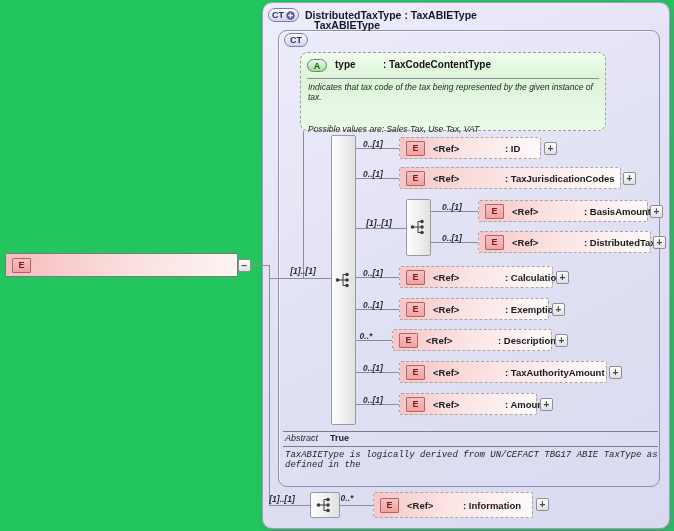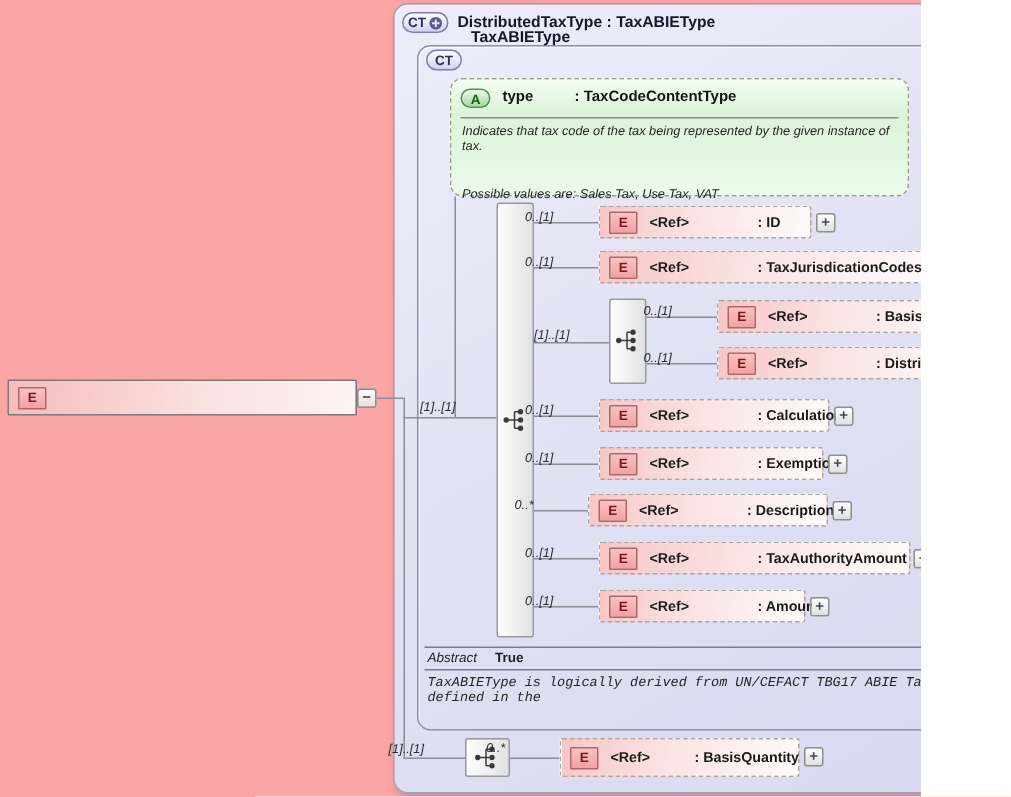--- a/index.html
+++ b/index.html
@@ -1,16 +1,16 @@
 <!DOCTYPE html>
 <html><head>
 <meta charset="utf-8">
 <style>
   html,body{margin:0;padding:0;background:#fff;}
-  .canvas{position:relative;width:614px;height:531px;background:#fca5a5;
+  .canvas{position:relative;width:674px;height:531px;background:#22c55e;
           font-family:"Liberation Sans",sans-serif;overflow:hidden;}
 
   
   .outer{position:absolute;left:262px;top:2px;width:408px;height:527px;
          background:linear-gradient(150deg,#ededfb 0%,#e2e2f5 45%,#d9d9f0 100%);
          border:1px solid #9f9fba;border-radius:10px;
          box-shadow:2px 3px 6px rgba(110,110,140,.45);box-sizing:border-box;}
   .inner{position:absolute;left:278px;top:30px;width:382px;height:457px;
          border:1px solid #8f8fae;border-radius:9px;box-sizing:border-box;
          box-shadow:inset 1px 1px 0 rgba(255,255,255,.65);}
@@ -38,22 +38,22 @@
   .elem.solid{border:1px solid #7a7a7a;border-radius:1px;
         background:linear-gradient(100deg,#f6bcbc 0%,#fbe0e0 55%,#fdf4f4 100%);}
   .eicon{width:17px;height:13px;flex:none;margin-right:8px;
          border:1px solid #b06666;border-radius:1px;
          background:linear-gradient(#f8c2c2,#f1a2a2);
          color:#7a1a1a;font-size:9px;font-weight:bold;
          display:flex;align-items:center;justify-content:center;}
   .ref{font-size:9.5px;font-weight:bold;color:#1a1a1a;width:72px;flex:none;white-space:nowrap;}
   .etype{font-size:9.5px;font-weight:bold;color:#1a1a1a;white-space:nowrap;}
 
-  .card{position:absolute;width:46px;text-align:left;font-size:8.5px;
-        font-weight:normal;font-style:italic;color:#2b2b33;white-space:nowrap;}
+  .card{position:absolute;width:46px;text-align:center;font-size:8.5px;
+        font-weight:bold;font-style:italic;color:#2b2b33;white-space:nowrap;}
 
   .pm{position:absolute;width:13px;height:13px;box-sizing:border-box;
       border:1px solid #8f8f8f;border-radius:2px;
       background:linear-gradient(#ffffff,#e0e0e0);
       color:#4a4a4a;font-size:10px;line-height:11px;text-align:center;font-weight:bold;}
 
   
   .greenbox{position:absolute;left:300px;top:52px;width:306px;height:79px;box-sizing:border-box;
             border:1px dashed #98a098;border-radius:8px;
             background:linear-gradient(#f4fdf2 0%,#dcf4d8 30%,#ecfaea 100%);}
@@ -233,21 +233,21 @@
     <circle cx="2.5" cy="9" r="1.8" fill="#3a3a3a"></circle>
     <path d="M4 9 H8 M8 3.5 V14.5 M8 3.5 H10.5 M8 9 H10.5 M8 14.5 H10.5" stroke="#3a3a3a" stroke-width="1" fill="none"></path>
     <circle cx="12" cy="3.5" r="1.8" fill="#3a3a3a"></circle>
     <circle cx="12" cy="9" r="1.8" fill="#3a3a3a"></circle>
     <circle cx="12" cy="14.5" r="1.8" fill="#3a3a3a"></circle>
   </svg>
   <div class="card" style="left:324px;top:493px;">0..*</div>
   <div class="elem" style="left:373px;top:492px;width:160px;height:26px;">
     <span class="eicon">E</span>
     <span class="ref" style="width:56px;">&lt;Ref&gt;</span>
-    <span class="etype">: BasisQuantity</span>
+    <span class="etype">: Information</span>
   </div>
   <div class="pm" style="left:536px;top:498px;">+</div>
 
   <div class="elem solid" style="left:5px;top:253px;width:233px;height:24px;">
     <span class="eicon">E</span>
   </div>
   <div class="pm" style="left:238px;top:259px;">−</div>
 
 </div>
 

